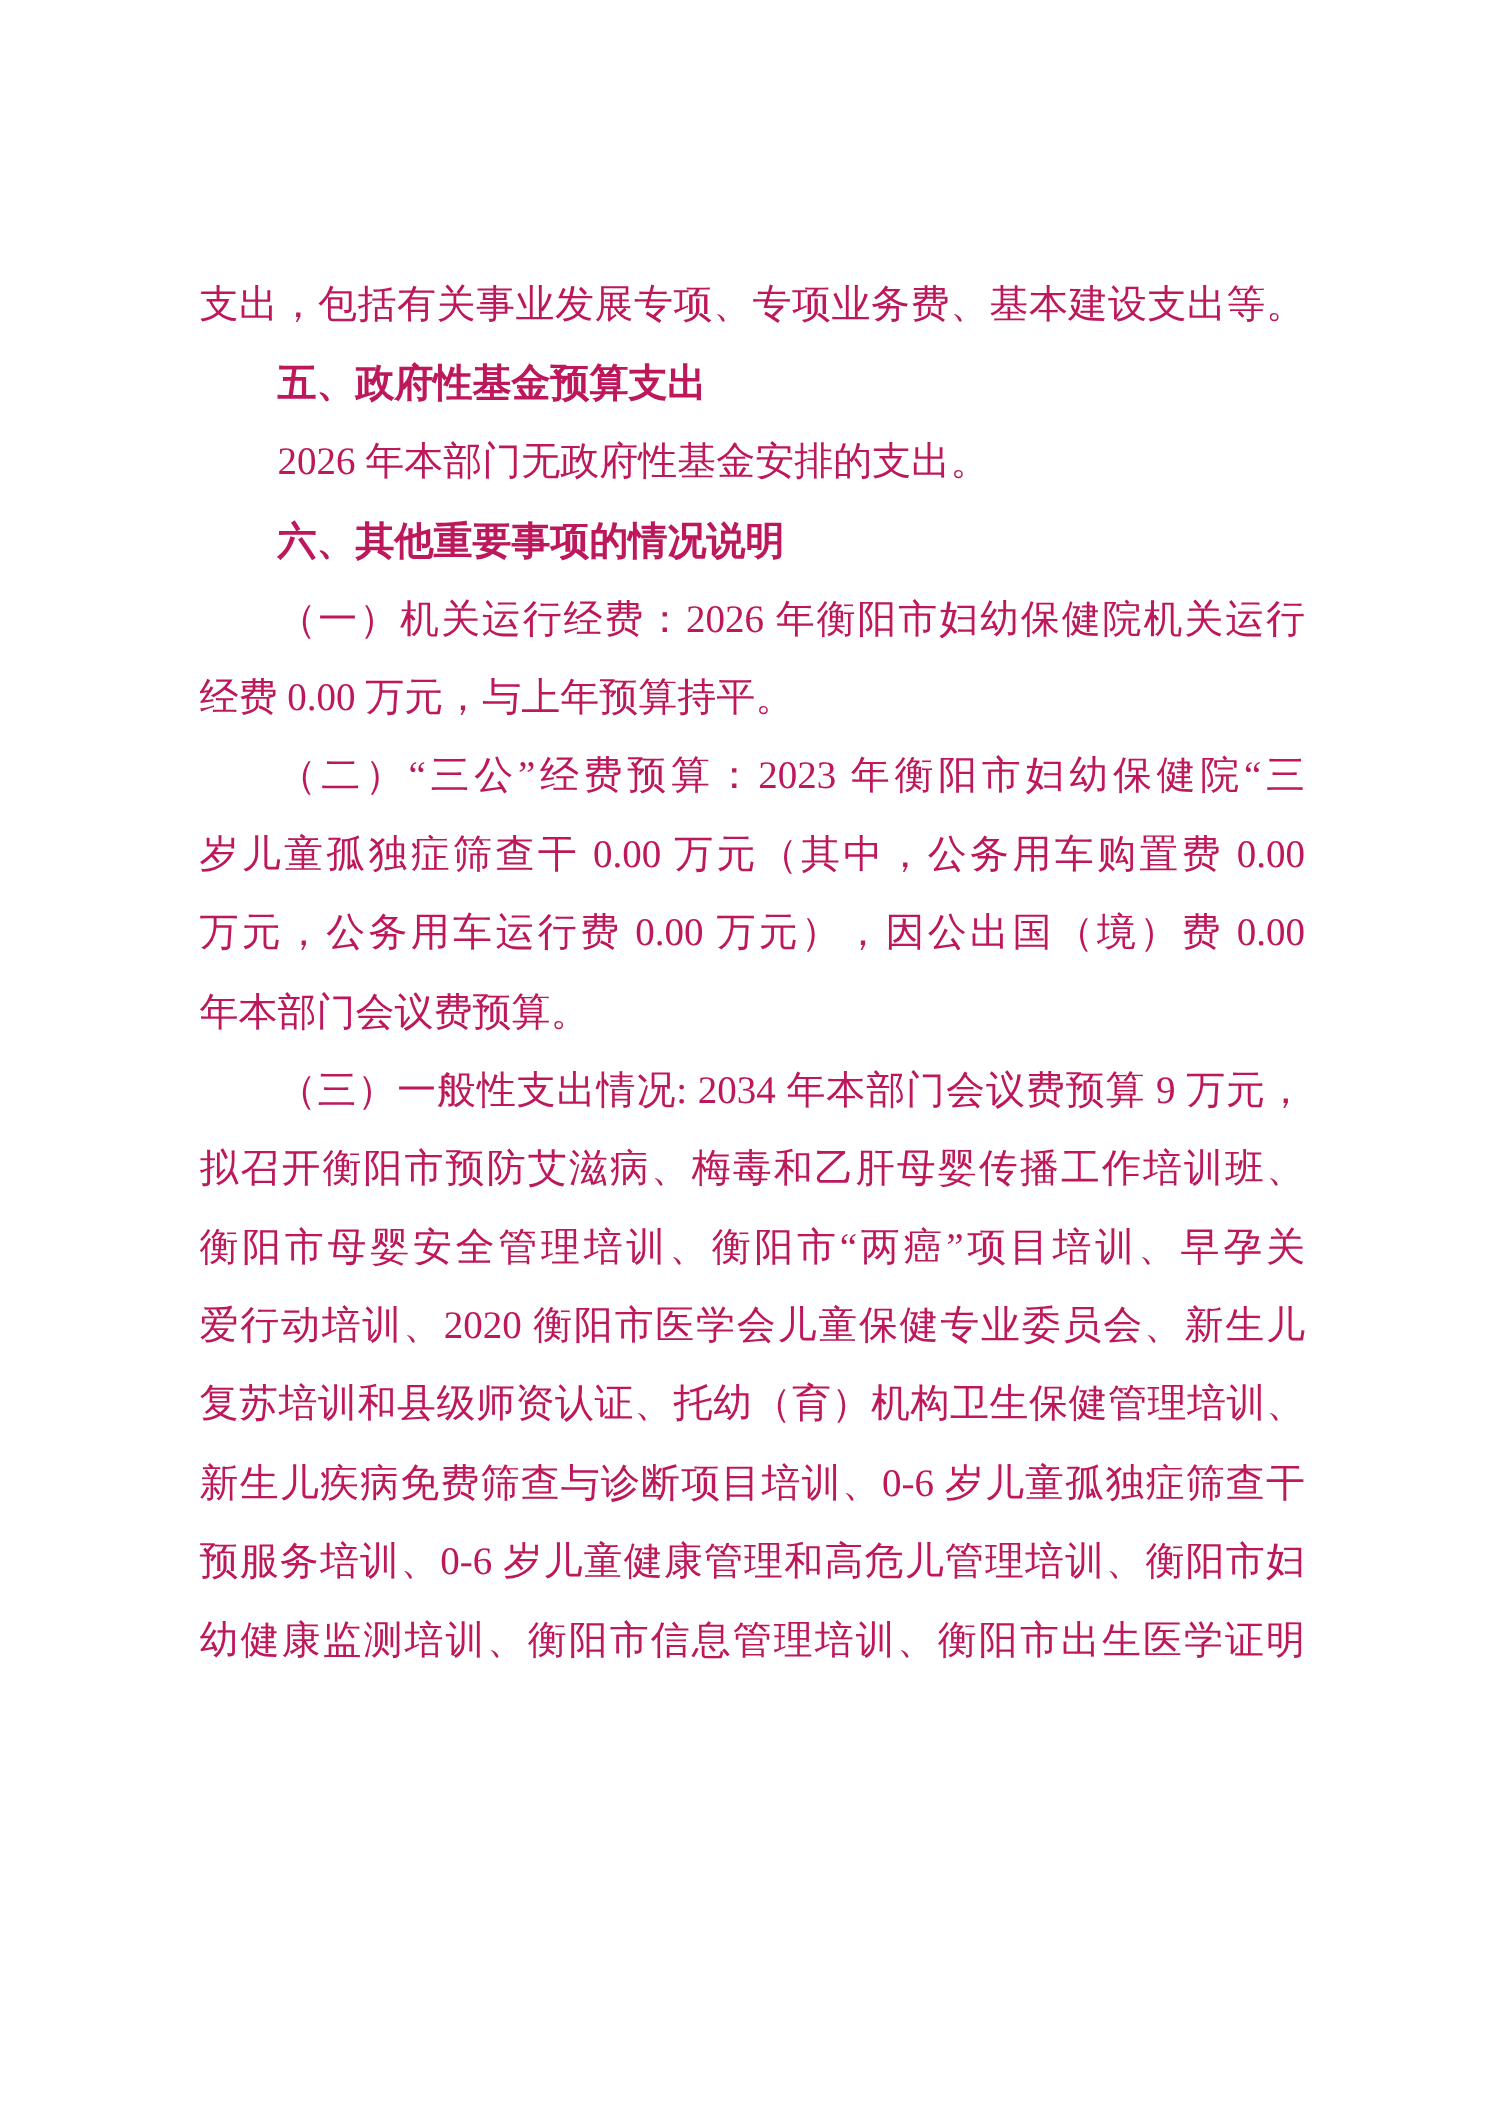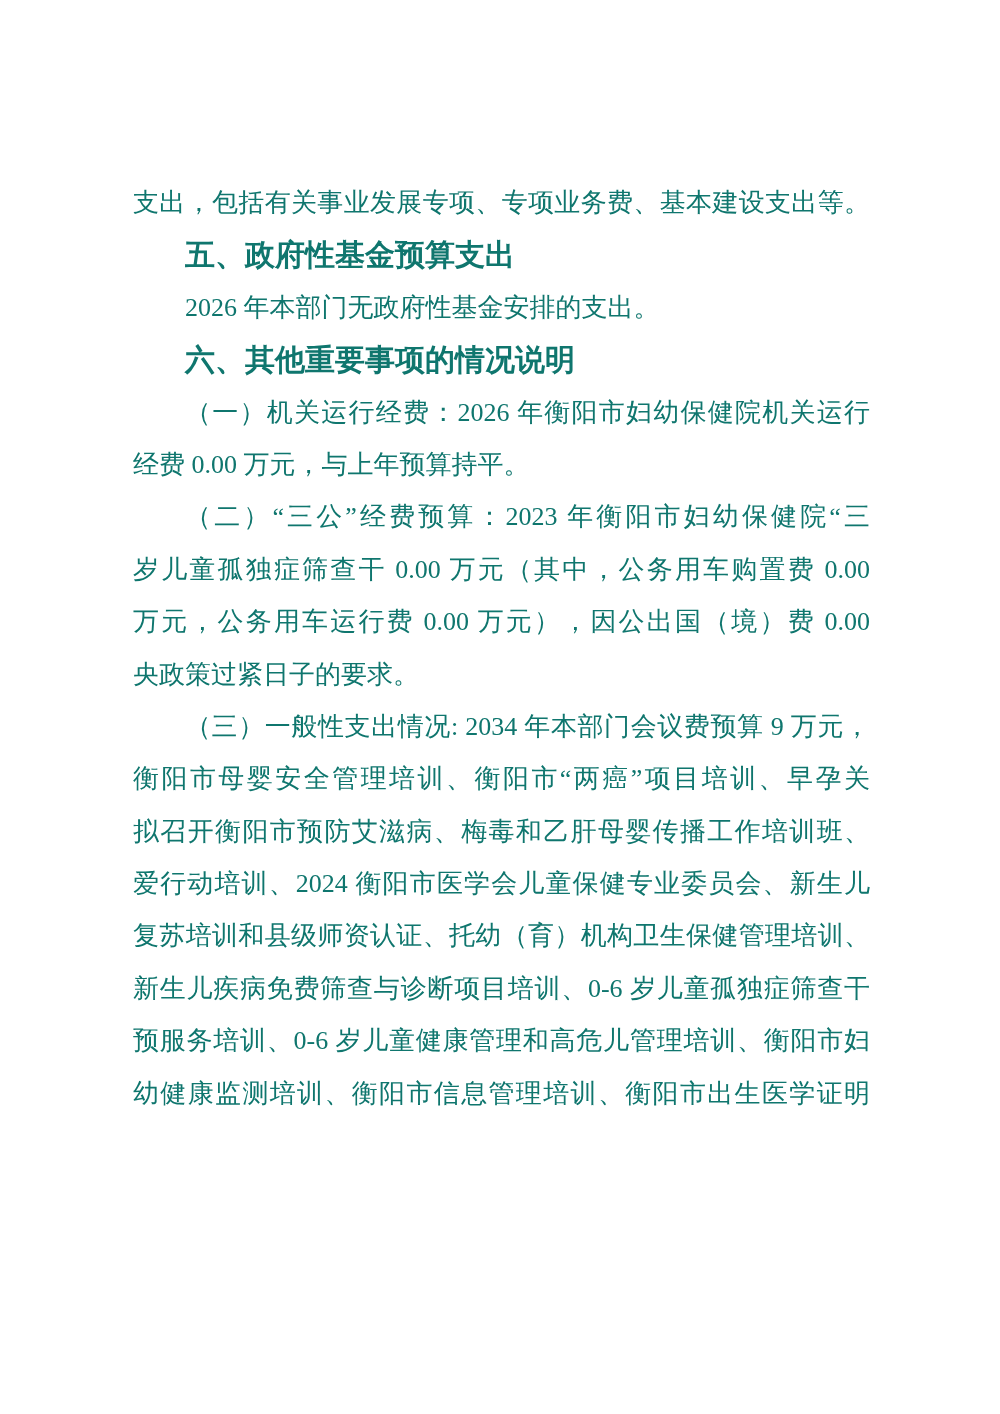--- a/index.html
+++ b/index.html
@@ -18,56 +18,56 @@
   .content {
     position: absolute;
     left: 133px;
     top: 177px;
     width: 737px;
   }
   .line {
     height: 52.4px;
     line-height: 52.4px;
     font-size: 26px;
-    color: #0f766e;
+    color: #be185d;
     white-space: nowrap;
     overflow: visible;
   }
   .line.stretch {
     white-space: normal;
     text-align: justify;
     text-align-last: justify;
     text-justify: inter-character;
   }
   .line.indent {
     text-indent: 52px;
   }
   .line.heading {
     font-family: "Liberation Sans", sans-serif;
     font-weight: 700;
-    font-size: 30px;
+    font-size: 26px;
   }
 </style>
 </head>
 <body>
 
 <div class="page" style="background: rgb(255, 255, 255);">
   <div class="content" id="content" style="color: rgb(0, 0, 0);">
       <div class="line stretch">支出，包括有关事业发展专项、专项业务费、基本建设支出等。</div>
       <div class="line heading indent">五、政府性基金预算支出</div>
       <div class="line indent">2026 年本部门无政府性基金安排的支出。</div>
       <div class="line heading indent">六、其他重要事项的情况说明</div>
       <div class="line indent stretch">（一）机关运行经费：2026 年衡阳市妇幼保健院机关运行</div>
       <div class="line">经费 0.00 万元，与上年预算持平。</div>
       <div class="line indent stretch">（二）“三公”经费预算：2023 年衡阳市妇幼保健院“三</div>
       <div class="line stretch">岁儿童孤独症筛查干 0.00 万元（其中，公务用车购置费 0.00</div>
       <div class="line stretch">万元，公务用车运行费 0.00 万元），因公出国（境）费 0.00</div>
-      <div class="line">央政策过紧日子的要求。</div>
+      <div class="line">年本部门会议费预算。</div>
       <div class="line indent stretch">（三）一般性支出情况: 2034 年本部门会议费预算 9 万元，</div>
+      <div class="line stretch">拟召开衡阳市预防艾滋病、梅毒和乙肝母婴传播工作培训班、</div>
       <div class="line stretch">衡阳市母婴安全管理培训、衡阳市“两癌”项目培训、早孕关</div>
-      <div class="line stretch">拟召开衡阳市预防艾滋病、梅毒和乙肝母婴传播工作培训班、</div>
-      <div class="line stretch">爱行动培训、2024 衡阳市医学会儿童保健专业委员会、新生儿</div>
+      <div class="line stretch">爱行动培训、2020 衡阳市医学会儿童保健专业委员会、新生儿</div>
       <div class="line stretch">复苏培训和县级师资认证、托幼（育）机构卫生保健管理培训、</div>
       <div class="line stretch">新生儿疾病免费筛查与诊断项目培训、0-6 岁儿童孤独症筛查干</div>
       <div class="line stretch">预服务培训、0-6 岁儿童健康管理和高危儿管理培训、衡阳市妇</div>
       <div class="line stretch">幼健康监测培训、衡阳市信息管理培训、衡阳市出生医学证明</div>
     </div>
 </div>
 
 </body></html>

